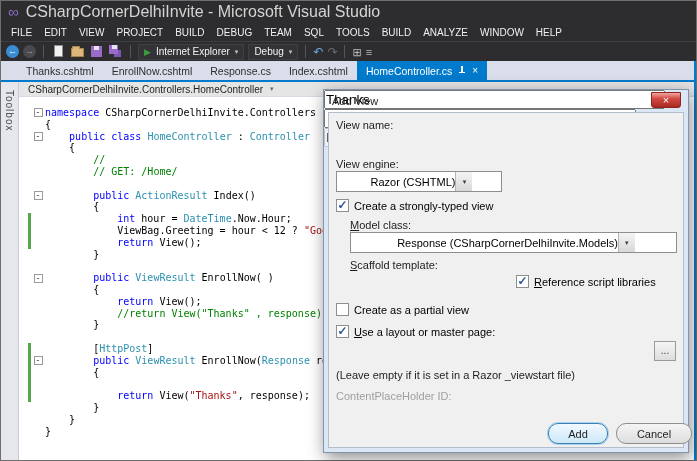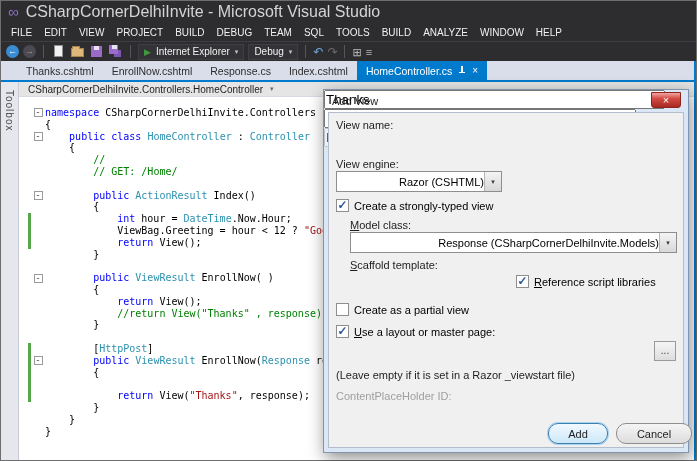--- a/index.html
+++ b/index.html
@@ -60,21 +60,21 @@
   .codetext{white-space:pre;line-height:11.8px}
   .tok-k{color:#0000ff}.tok-t{color:#2b91af}.tok-s{color:#a31515}.tok-c{color:#008000}.tok-p{color:#000}
 
   
   .dialog{position:absolute;left:322px;top:88px;width:366px;height:364px;background:#dce7f5;border:1px solid #8095ad;box-shadow:2px 5px 16px rgba(0,0,0,.45);z-index:30;font-size:11px}
   .dlg-client{position:absolute;left:4px;right:4px;top:22px;bottom:4px;background:#f0f0f0;border:1px solid #b3bdcb}
   .dlg-titletext{position:absolute;left:8px;top:0;height:22px;line-height:22px;color:#1e1e1e}
   .dlg-close{position:absolute;top:2px;right:7px;width:30px;height:16px;background:linear-gradient(#f0a6a0,#d24b44 40%,#a82a22);border:1px solid #8e241d;border-radius:0 0 3px 3px;color:#fff;font-size:11px;line-height:14px;text-align:center;cursor:default}
   .lbl{position:absolute;color:#1e1e1e;white-space:nowrap}
   .lbl.disabled{color:#9f9f9f}
-  .combo{position:absolute;height:21px;border:1px solid #8e8e8e;background:#fff;display:flex;align-items:center;justify-content:flex-end;padding-left:5px;white-space:nowrap;overflow:hidden}
+  .combo{position:absolute;height:21px;border:1px solid #8e8e8e;background:#fff;display:flex;align-items:center;justify-content:center;padding-left:5px;white-space:nowrap;overflow:hidden}
   .combo .arrowbtn{width:17px;height:100%;flex:0 0 17px;background:linear-gradient(#f4f4f4,#d8d8d8);border-left:1px solid #b5b5b5;display:flex;align-items:center;justify-content:center;font-size:7px;color:#3a3a3a}
   .cbrow{position:absolute;display:flex;align-items:center;gap:5px;white-space:nowrap}
   .cbbox{width:13px;height:13px;background:#fff;border:1px solid #8e8e8e;flex:0 0 13px;font-size:12px;line-height:11px;text-align:center;color:#2b579a;font-weight:bold}
   .btn{position:absolute;height:21px;font-size:11px;font-family:"Liberation Sans",sans-serif;background:linear-gradient(#f5f5f5,#dddddd);border:1px solid #8e8e8e;border-radius:10px;color:#1e1e1e}
   .btn.default{background:linear-gradient(#f2f9ff,#cce8f8);border:1px solid #3c7fb1;box-shadow:0 0 0 1px #a8d3f0}
   .browsebtn{position:absolute;width:22px;height:20px;font-size:10px;background:linear-gradient(#f5f5f5,#dddddd);border:1px solid #9a9a9a;color:#444;text-align:center;line-height:18px}
 </style>
 </head>
 <body>
 

